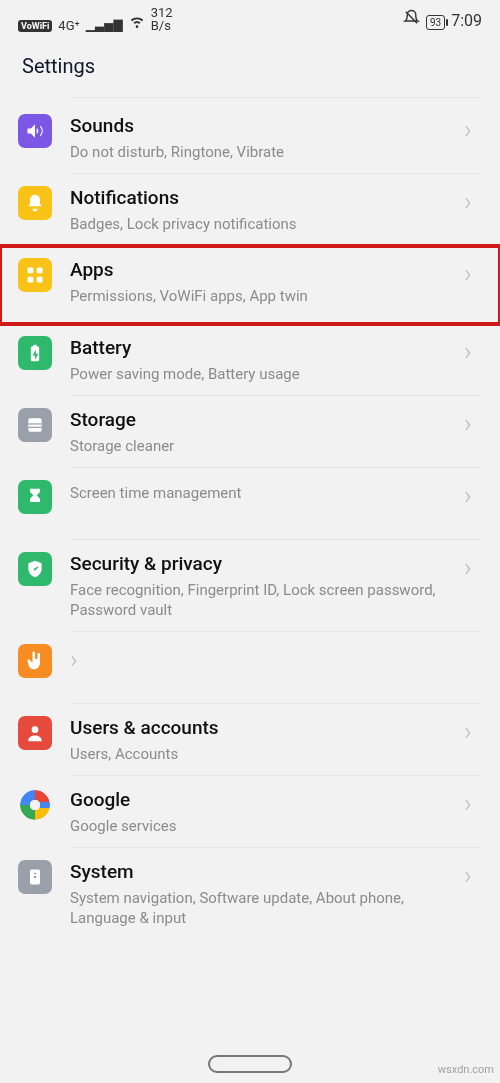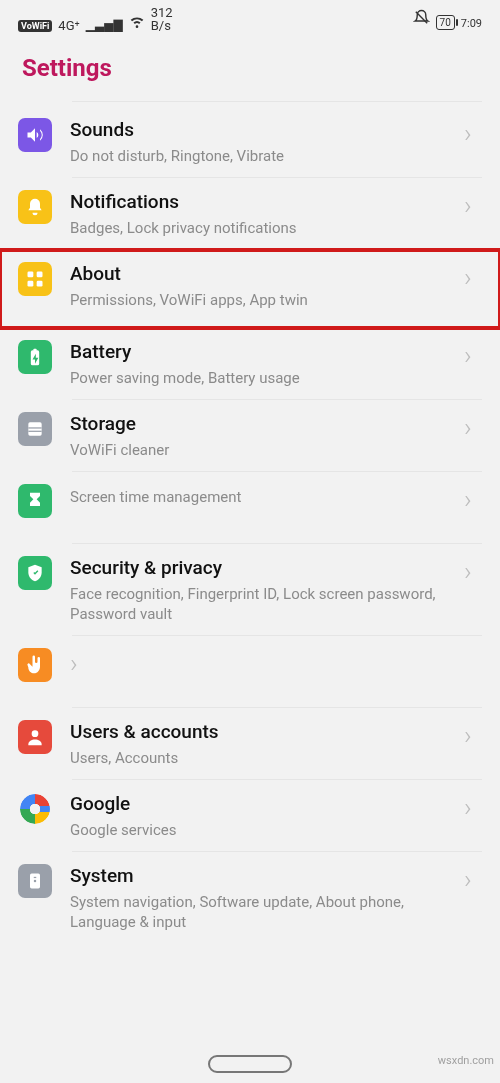--- a/index.html
+++ b/index.html
@@ -31,26 +31,26 @@
   .notif-off { font-size: 15px; }
   .battery {
     display: inline-flex; align-items: center; border: 1.5px solid #333;
     border-radius: 3px; padding: 1px 3px; font-size: 10px; height: 15px;
     position: relative;
   }
   .battery::after {
     content: ""; position: absolute; right: -4px; top: 3px; width: 2px; height: 7px;
     background: #333; border-radius: 1px;
   }
-  .clock { font-size: 11px; }
+  .clock { font-size: 16px; }
   .header {
     padding: 22px 22px 14px 22px;
-    font-size: 24px;
-    font-weight: 700;
-    color: #be185d;
+    font-size: 20px;
+    font-weight: 400;
+    color: #0f172a;
   }
   .list { margin-top: 4px; }
   .row {
     display: flex; 
     padding: 12px 18px 12px 18px;
     min-height: 72px;
     position: relative;
   }
   .iconbox {
     width: 34px; height: 34px; border-radius: 7px; flex: 0 0 34px;
@@ -82,21 +82,21 @@
   }
   .google-g::after {
     content: ""; position: absolute; right: -2px; top: 12px; width: 14px; height: 6px;
     background: #4285f4;
   }
   .navpill {
     position: absolute; bottom: 10px; left: 50%; transform: translateX(-50%);
     width: 84px; height: 18px; border: 2px solid #777; border-radius: 10px;
   }
   .watermark {
-    position: absolute; right: 6px; bottom: 16px; font-size: 11px; color: #a0a0a0;
+    position: absolute; right: 6px; bottom: 7px; font-size: 11px; color: #a0a0a0;
   }
   .cutlist { height: 6px; border-bottom: 1px solid #e5e5e5; margin: 0 18px 0 72px; }
 </style>
 </head>
 <body>
 
 <div class="statusbar">
   <div class="left">
     <span class="badge">VoWiFi</span>
     <span class="small-stack">
@@ -114,21 +114,21 @@
     </span>
   </div>
   <div class="right">
     <span class="notif-off">
       <svg viewBox="0 0 24 24" width="17" height="17" fill="none" stroke="#333" stroke-width="2">
           <path d="M18 8a6 6 0 10-12 0c0 7-3 9-3 9h18s-3-2-3-9"></path>
           <path d="M4 4l16 16"></path>
         </svg>
     </span>
     <span class="battery">
-        <span>70</span>
+        <span>93</span>
       </span>
     <span class="clock">7:09</span>
   </div>
 </div>
 
 <div class="header">Settings</div>
 
 <div class="cutlist"></div>
 
 <div class="list">
@@ -164,21 +164,21 @@
   <div class="row highlighted">
     <div class="iconbox" style="background:#f8c217">
       <svg class="ic" viewBox="0 0 24 24" fill="#fff">
           <rect x="3" y="3" width="7" height="7" rx="1.5"></rect>
           <rect x="14" y="3" width="7" height="7" rx="1.5"></rect>
           <rect x="3" y="14" width="7" height="7" rx="1.5"></rect>
           <rect x="14" y="14" width="7" height="7" rx="1.5"></rect>
         </svg>
     </div>
     <div class="texts">
-      <div class="title">About</div>
+      <div class="title">Apps</div>
       <div class="sub">Permissions, VoWiFi apps, App twin</div>
     </div>
     <div class="chev">›</div>
   </div>
 
   <div class="row">
     <div class="iconbox" style="background:#2fb96d">
       <svg class="ic" viewBox="0 0 24 24" fill="#fff">
           <rect x="7" y="4" width="10" height="18" rx="2"></rect>
           <rect x="10" y="2" width="4" height="3" rx="1"></rect>
@@ -196,21 +196,21 @@
   <div class="row">
     <div class="iconbox" style="background:#9aa0aa">
       <svg class="ic" viewBox="0 0 24 24" fill="#fff">
           <rect x="4" y="4" width="16" height="16" rx="2"></rect>
           <rect x="4" y="10" width="16" height="1.5" fill="#9aa0aa"></rect>
           <rect x="4" y="14" width="16" height="1.5" fill="#9aa0aa"></rect>
         </svg>
     </div>
     <div class="texts">
       <div class="title">Storage</div>
-      <div class="sub">VoWiFi cleaner</div>
+      <div class="sub">Storage cleaner</div>
     </div>
     <div class="chev">›</div>
     <div class="divider"></div>
   </div>
 
   <div class="row">
     <div class="iconbox" style="background:#2fb96d">
       <svg class="ic" viewBox="0 0 24 24" fill="#fff">
           <path d="M6 2h12v4l-4 4 4 4v4H6v-4l4-4-4-4V2z"></path>
         </svg>

